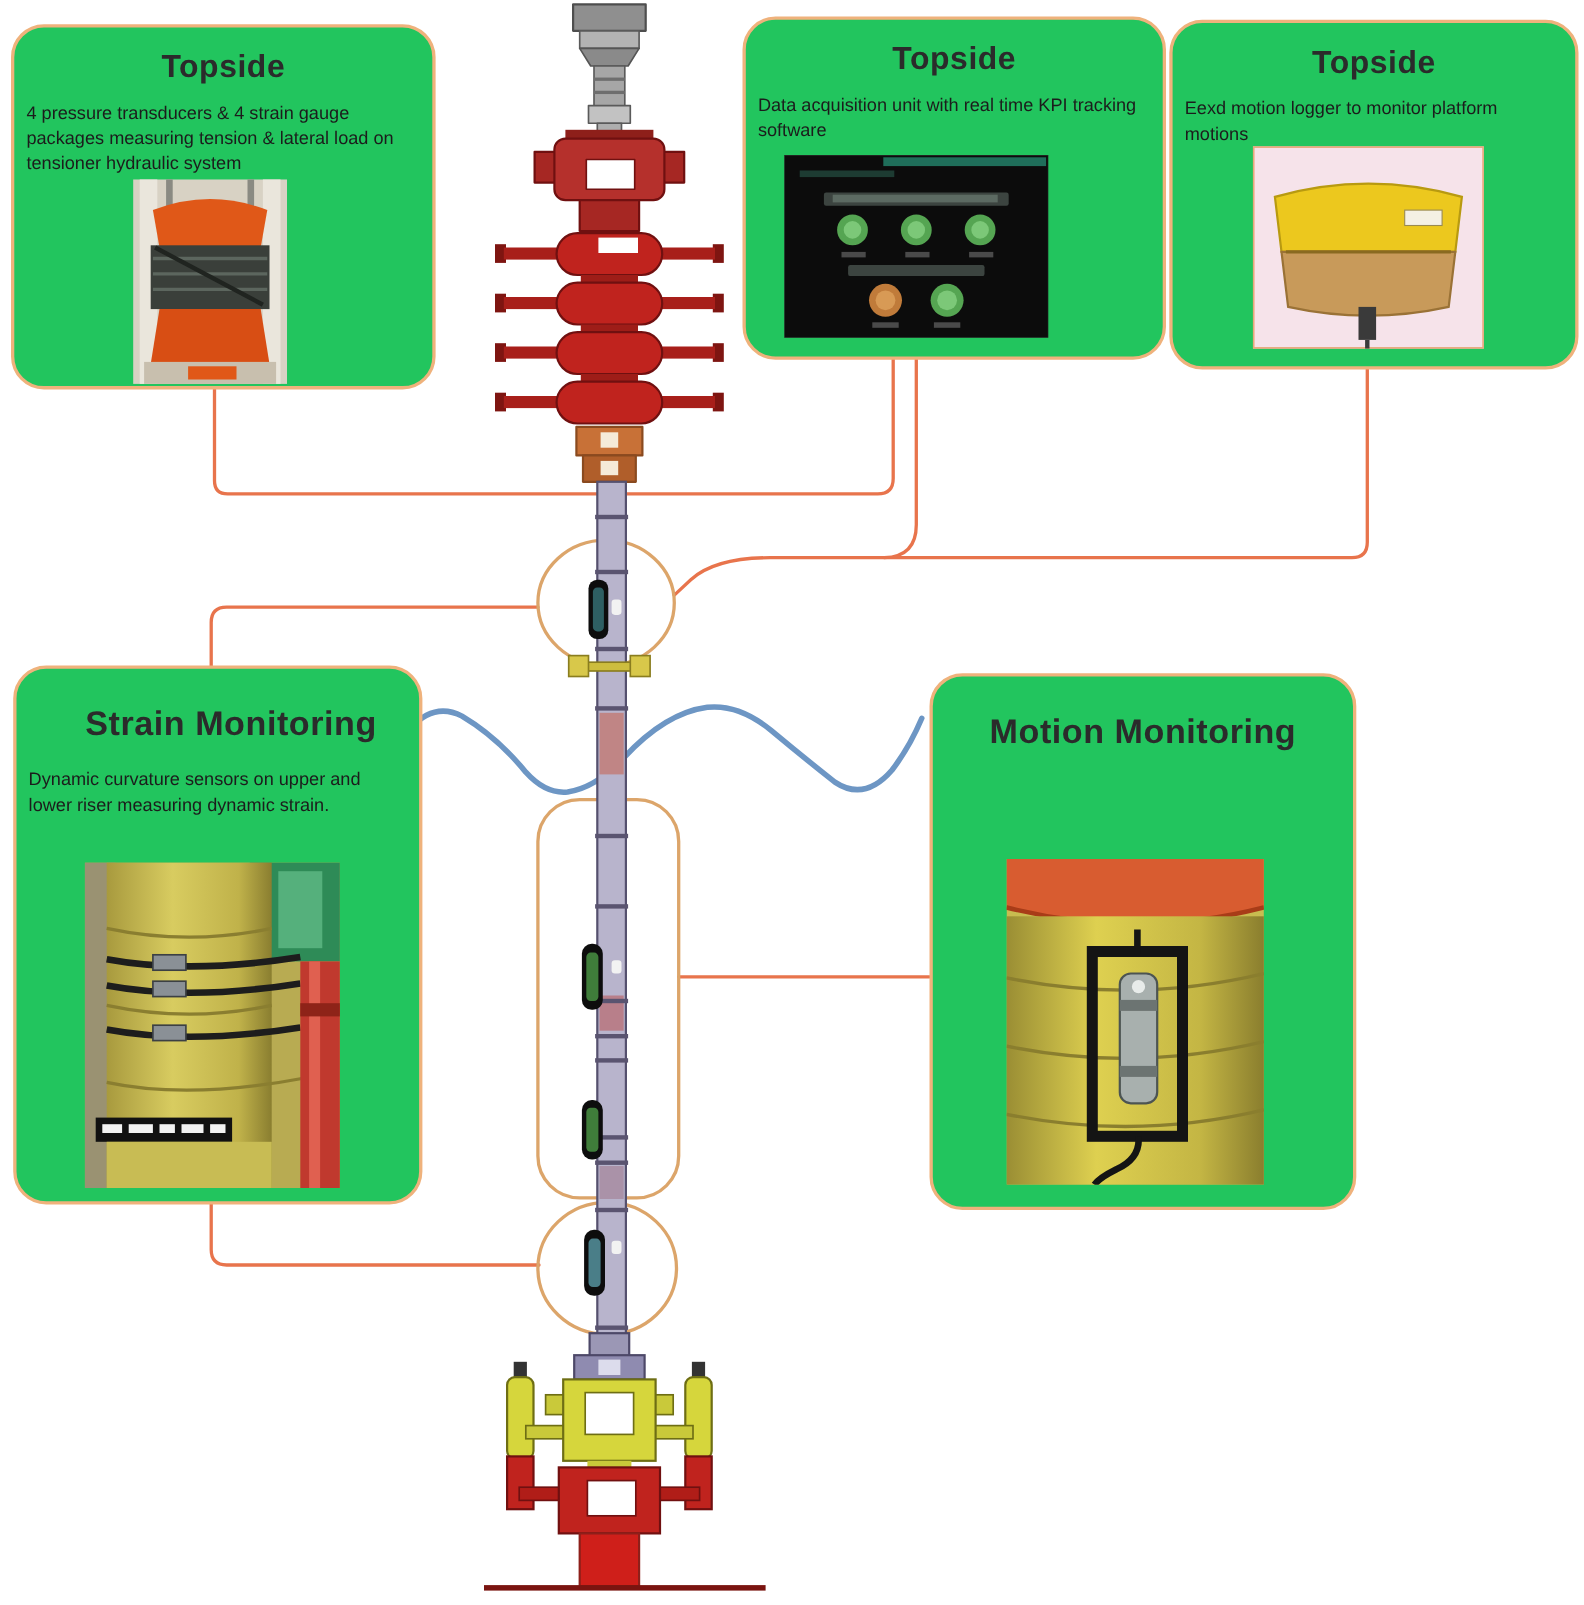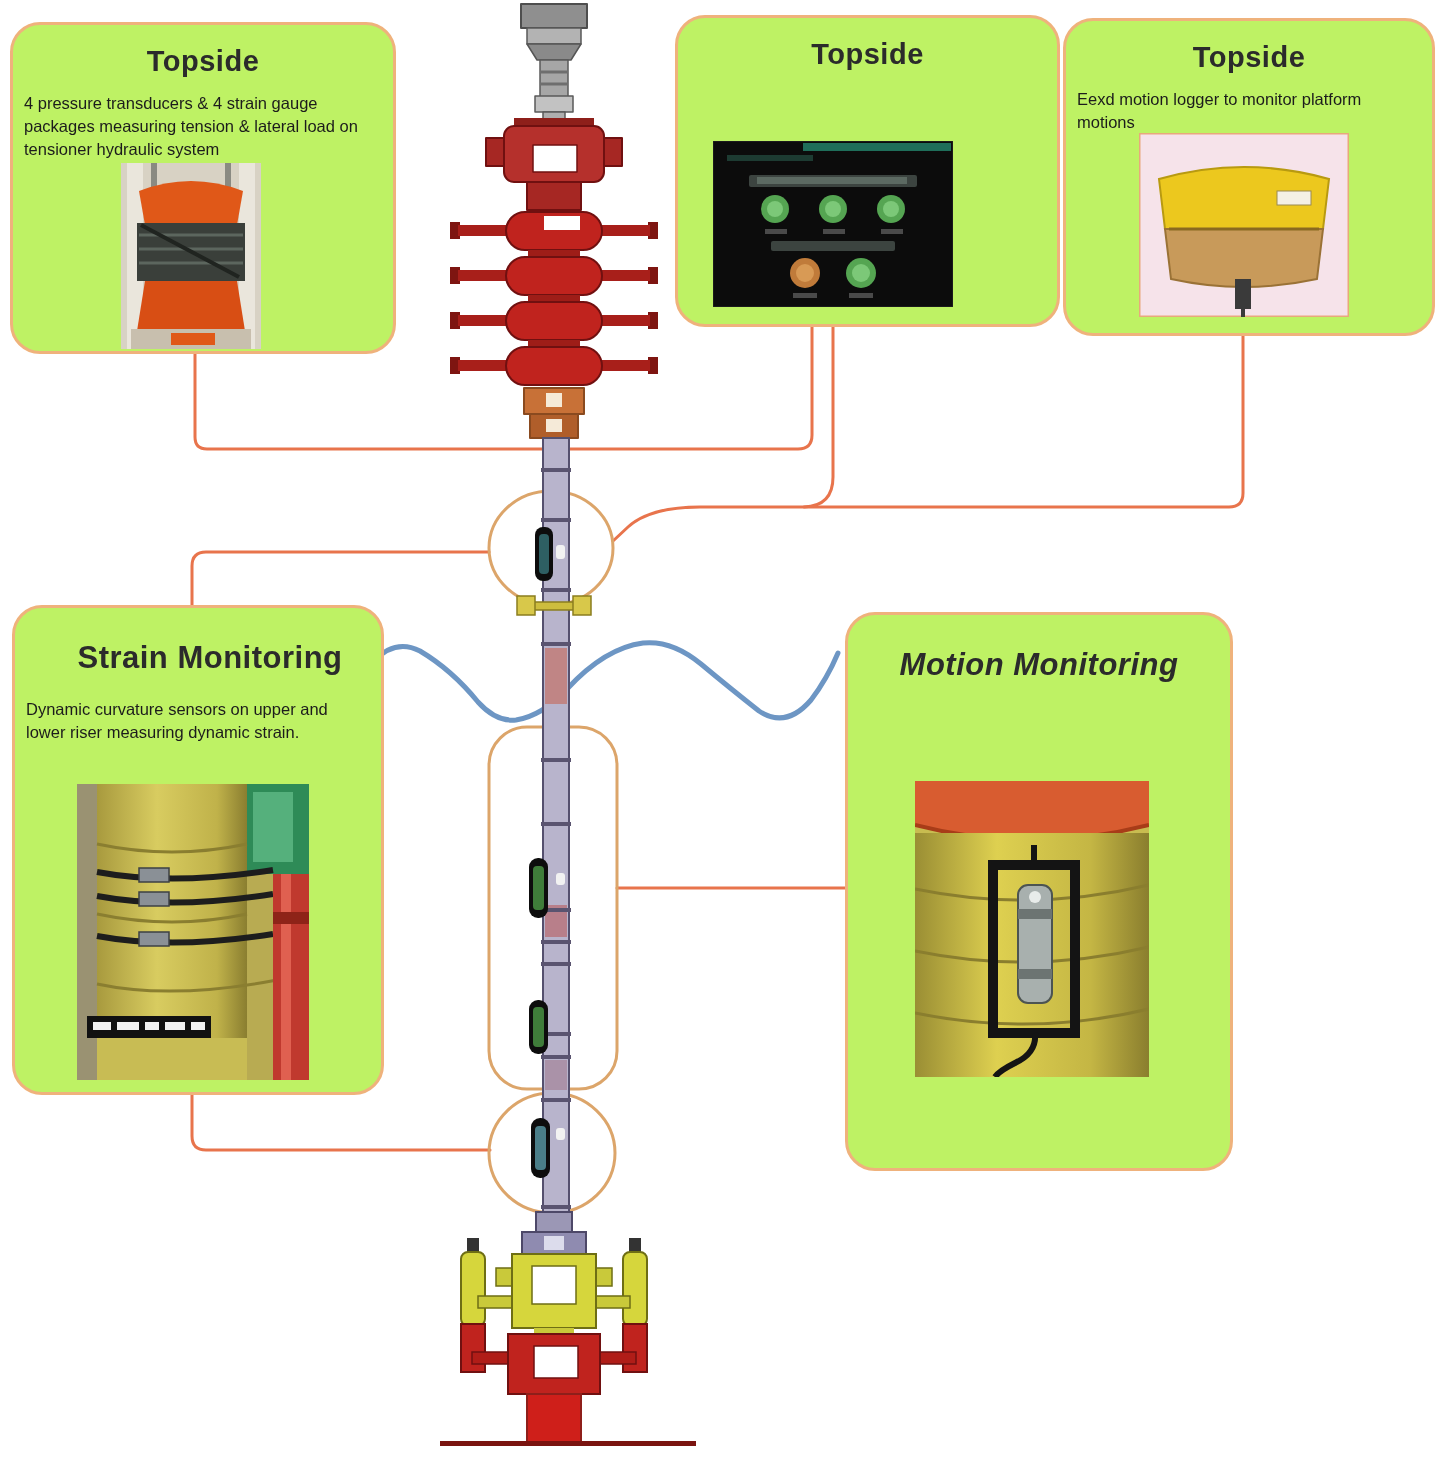--- a/index.html
+++ b/index.html
@@ -2,21 +2,21 @@
 <html><head>
 <meta charset="utf-8">
 <style>
   html,body{margin:0;padding:0;background:#ffffff;}
   #canvas{
     position:relative;width:1440px;height:1459px;background:#ffffff;
     font-family:"Liberation Sans",sans-serif;overflow:hidden;
   }
   #diagram-svg{position:absolute;left:0;top:0;width:1440px;height:1459px;}
   .callout{
-    position:absolute;background:#bef264;border:3px solid #efb27c;
+    position:absolute;background:#22c55e;border:3px solid #efb27c;
     border-radius:30px;box-sizing:border-box;z-index:5;
   }
   .callout .title{
     text-align:center;font-weight:bold;color:#2b2b2b;font-size:29px;
     letter-spacing:.5px;margin-top:20px;
   }
   .callout .body{
     color:#1c1c1c;font-size:16.5px;line-height:23px;margin-top:14px;
     padding:0 11px;
   }
@@ -211,20 +211,21 @@
       <line x1="18" y1="100" x2="122" y2="100" stroke="#5c665e" stroke-width="3"></line>
       <line x1="20" y1="62" x2="118" y2="114" stroke="#202420" stroke-width="4"></line>
       <polygon points="24,118 116,118 124,168 16,168" fill="#d84e14"></polygon>
       <rect x="10" y="166" width="120" height="20" fill="#c8bfae"></rect>
       <rect x="50" y="170" width="44" height="12" fill="#e05818"></rect>
     </svg>
   </div>
 
   <div class="callout" style="left:675px;top:15px;width:385px;height:312px;">
     <div class="title">Topside</div>
+    <div class="body">Data acquisition unit with real time KPI tracking software</div>
     <svg class="photo" style="left:35px;top:123px;z-index:3;" width="240" height="166" viewBox="0 0 240 166">
       <rect x="0" y="0" width="240" height="166" fill="#0c0c0c" stroke="#2a2a2a"></rect>
       <rect x="90" y="2" width="148" height="8" fill="#1f6e5a"></rect>
       <rect x="14" y="14" width="86" height="6" fill="#1d3b32"></rect>
       <rect x="36" y="34" width="168" height="12" rx="2" fill="#3c4440"></rect>
       <rect x="44" y="36" width="150" height="7" fill="#5c6a62"></rect>
       <circle cx="62" cy="68" r="14" fill="#55a552"></circle>
       <circle cx="62" cy="68" r="8" fill="#7cc878"></circle>
       <circle cx="120" cy="68" r="14" fill="#55a552"></circle>
       <circle cx="120" cy="68" r="8" fill="#7cc878"></circle>
@@ -296,21 +297,21 @@
         <rect x="16" y="238" width="18" height="8"></rect>
           <rect x="40" y="238" width="22" height="8"></rect>
         <rect x="68" y="238" width="14" height="8"></rect>
           <rect x="88" y="238" width="20" height="8"></rect>
         <rect x="114" y="238" width="14" height="8"></rect>
       </g>
       <rect x="20" y="254" width="150" height="42" fill="#c8bc54"></rect>
     </svg>
   </div>
 
-  <div class="callout" style="left:845px;top:612px;width:388px;height:559px;font-style:italic;">
+  <div class="callout" style="left:845px;top:612px;width:388px;height:488px;">
     <div class="title" style="margin-top:32px;font-size:31px;">Motion Monitoring</div>
     <svg class="photo" style="left:67px;top:166px;z-index:3;" width="234" height="296" viewBox="0 0 234 296">
       <rect x="0" y="0" width="234" height="296" fill="#c8bc50"></rect>
       <path d="M 0 0 L 234 0 L 234 44 Q 117 74 0 44 Z" fill="#d85c30"></path>
       <path d="M 0 44 Q 117 74 234 44" fill="none" stroke="#a83c18" stroke-width="4"></path>
       <linearGradient id="mg" x1="0" y1="0" x2="1" y2="0">
         <stop offset="0" stop-color="#9a8e34"></stop>
           <stop offset=".35" stop-color="#ded050"></stop>
         <stop offset=".75" stop-color="#c4b644"></stop>
           <stop offset="1" stop-color="#8a7e2e"></stop>

